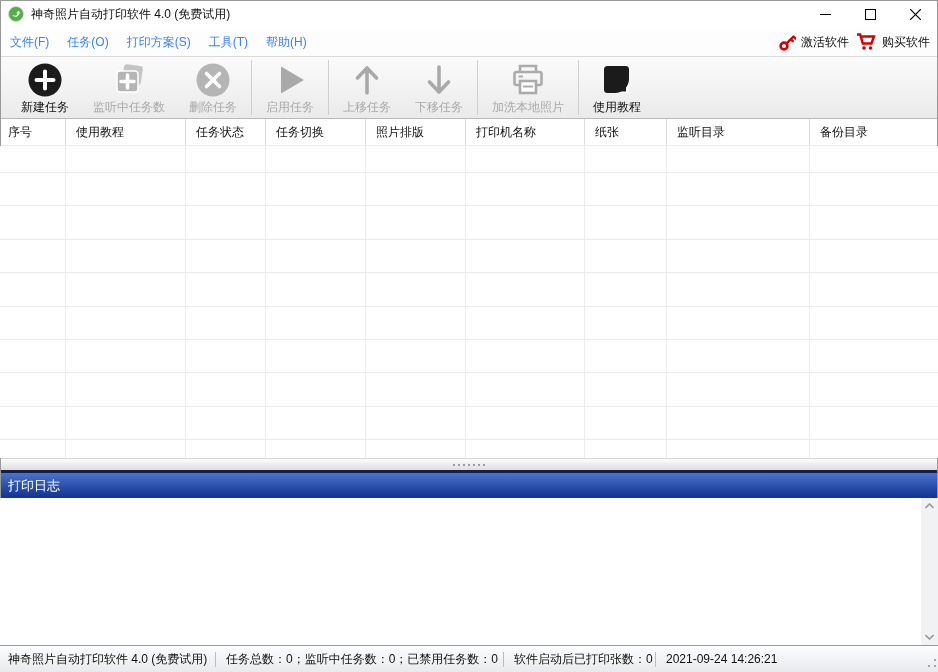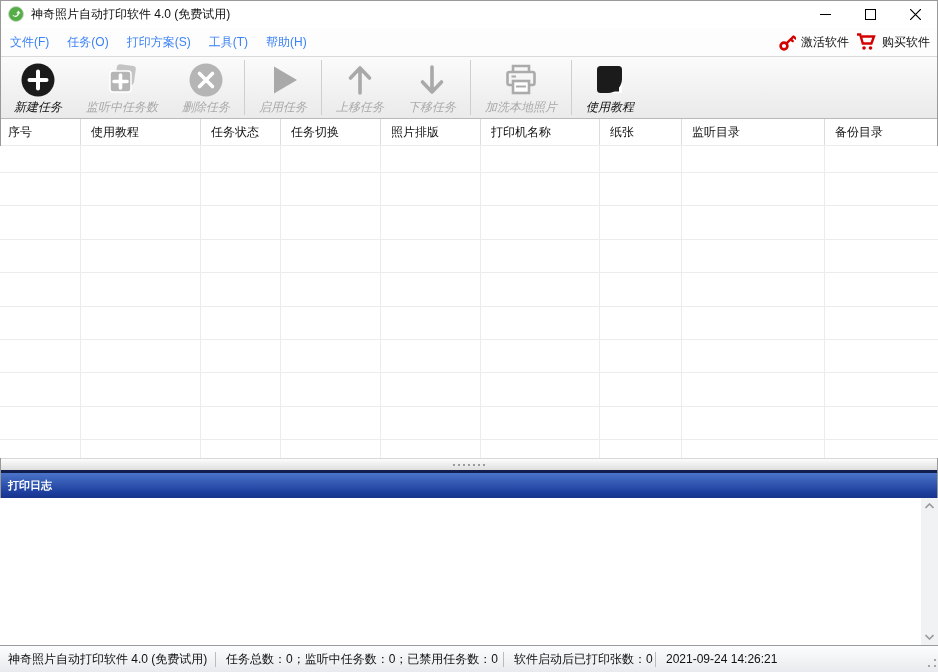--- a/index.html
+++ b/index.html
@@ -21,47 +21,47 @@
 
   
   .menubar { height:29px; background:#fdfdfd; display:flex; align-items:center; border-bottom:1px solid #d9d9d9; flex:0 0 auto; }
   .menu-item { padding:0 8px; line-height:28px; margin-left:2px; color:#3b82f6; }
   .menu-item:first-child { margin-left:2px; }
   .menu-right { margin-left:auto; display:flex; align-items:center; gap:8px; padding-right:8px; }
   .menu-link { display:flex; align-items:center; gap:5px; color:#111; }
   .menu-link svg { display:block; }
 
   
-  .toolbar { height:62px; background:linear-gradient(#fbfbfb,#eaeaea); border-bottom:1px solid #b9b9b9; display:flex; align-items:stretch; flex:0 0 auto; padding-left:2px;font-style:italic; }
+  .toolbar { height:62px; background:linear-gradient(#fbfbfb,#eaeaea); border-bottom:1px solid #b9b9b9; display:flex; align-items:stretch; flex:0 0 auto; padding-left:9px; }
   .tb-btn { display:flex; flex-direction:column; align-items:center; justify-content:flex-start; padding:4px 12px 0 12px; }
   .tb-btn .ticon { height:38px; display:flex; align-items:center; justify-content:center; }
   .tb-btn .tlabel { font-size:12px; line-height:16px; white-space:nowrap; }
   .tb-btn.enabled .tlabel { color:#111; }
   .tb-btn.disabled .tlabel { color:#a9a9a9; }
   .tb-sep { width:1px; background:#cfcfcf; margin:3px 2px; }
 
   
   .table-header { height:27px; display:flex; background:#fff; border-bottom:1px solid #ececec; flex:0 0 auto; }
   .th-cell { display:flex; align-items:center; padding-left:10px; border-right:1px solid #dcdcdc; color:#111; overflow:hidden; white-space:nowrap; }
   .th-cell:first-child { padding-left:8px; }
   .th-cell:last-child { border-right:none; }
-  .c0{width:81px;} .c1{width:120px;} .c2{width:80px;} .c3{width:100px;} .c4{width:100px;}
+  .c0{width:66px;} .c1{width:120px;} .c2{width:80px;} .c3{width:100px;} .c4{width:100px;}
   .c5{width:119px;} .c6{width:82px;} .c7{width:143px;} .c8{flex:1;}
   .table-body { flex:1 1 auto; position:relative; display:flex; background-color:#fff;
     background-image:repeating-linear-gradient(to bottom, transparent 0px, transparent 26px, #ececec 26px, #ececec 27px, transparent 27px, transparent 33.4px); }
   .tb-col { border-right:1px solid #ececec; height:100%; }
   .tb-col:last-child { border-right:none; }
 
   
   .splitter { height:12px; background:linear-gradient(#fdfdfd,#dedede); border-top:1px solid #d8d8d8; display:flex; align-items:center; justify-content:center; gap:3px; flex:0 0 auto; cursor:row-resize; }
   .splitter .dot { width:2px; height:2px; background:#9b9b9b; }
 
   
   .log-header { height:28px; flex:0 0 auto; border-top:3px solid #121f4e; background:linear-gradient(#4a74c9,#1c3d9c 80%,#17348b); display:flex; align-items:center; padding-left:8px; }
-  .log-title { color:#fff; font-weight:bold; font-size:11px; }
+  .log-title { color:#fff; font-weight:normal; font-size:13px; }
   .log-area { flex:0 0 147px; background:#fff; position:relative; }
   .vscroll { position:absolute; top:0; right:0; width:17px; height:100%; background:#f1f2f3; display:flex; flex-direction:column; justify-content:space-between; align-items:center; }
   .scroll-btn { width:17px; height:16px; display:flex; align-items:center; justify-content:center; }
 
   
   .statusbar { height:27px; flex:0 0 auto; background:linear-gradient(#fcfdfe,#e8eaed); border-top:1px solid #9b9b9b; display:flex; align-items:center; position:relative; }
   .sb-sec { padding:0 10px; white-space:nowrap; overflow:hidden; color:#111; }
   .sb-sec.s1 { width:215px; padding-left:8px; }
   .sb-sec.s2 { width:287px; }
   .sb-sec.s3 { width:151px; }

